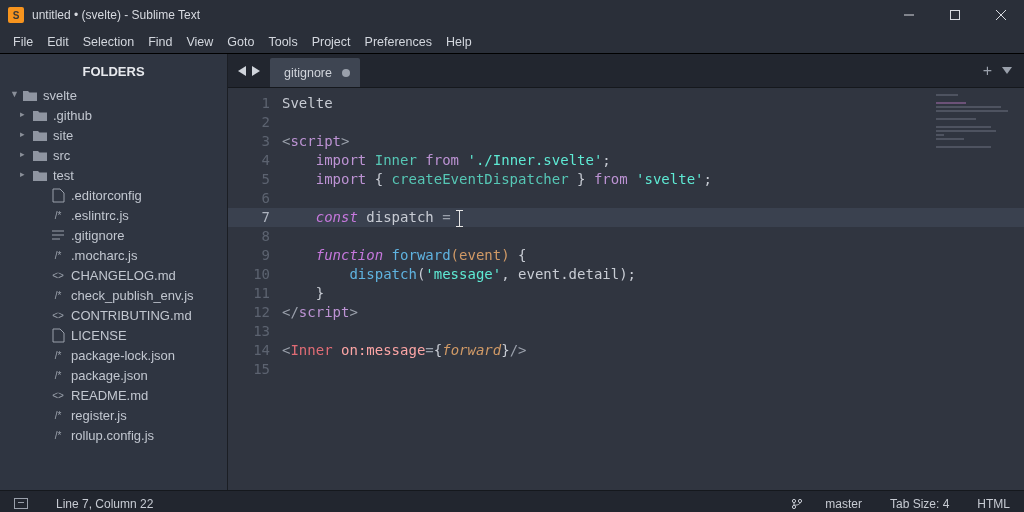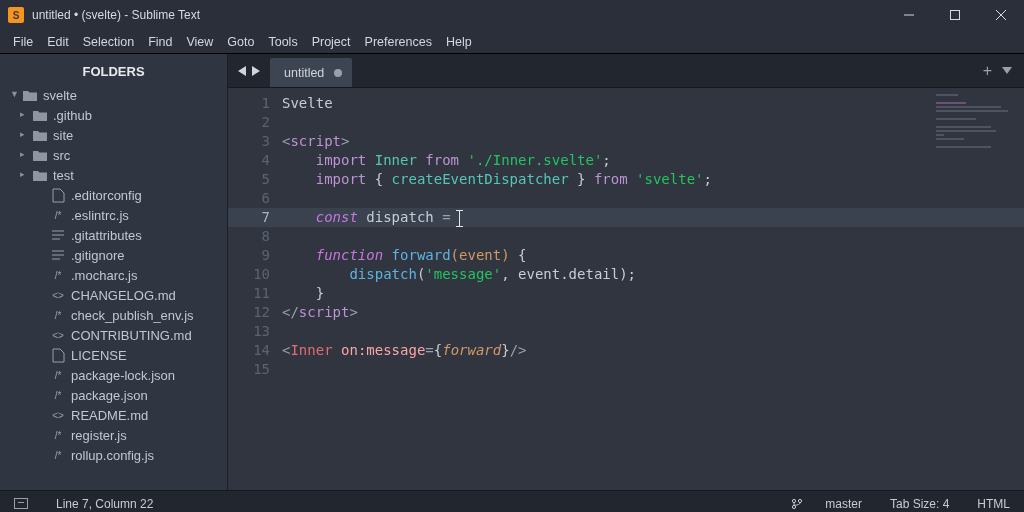--- a/index.html
+++ b/index.html
@@ -134,21 +134,21 @@
     padding-top:6px;
     color:#c8ccd4;
     position:relative;
   }
   .code .ln{height:19px;line-height:19px;white-space:pre}
   .code .hl{background:#3a414f}
   .t-pink{color:#bd93d4}
   .t-red{color:#e06c75}
   .t-blue{color:#5fb3e0}
   .t-teal{color:#56c7b5}
-  .t-yellow{color:#22c55e}
+  .t-yellow{color:#5eead4}
   .t-green{color:#fca5a5}
   .t-orange{color:#d19a66}
   .t-key{color:#c678dd;font-style:italic}
   .t-italic{font-style:italic}
   .t-op{color:#9aa0ab}
   .caret{
     display:inline-block;width:1px;height:15px;background:#e6e6e6;vertical-align:middle;
     position:relative;
   }
   .caret::before,.caret::after{
@@ -293,31 +293,20 @@
         </div>
         <div class="row ind2">
           <span class="arrow"></span>
           <span class="ico">
             <svg width="12" height="10">
               <line x1="0" y1="1" x2="12" y2="1" stroke="#9aa0ab"></line>
               <line x1="0" y1="5" x2="12" y2="5" stroke="#9aa0ab"></line>
               <line x1="0" y1="9" x2="8" y2="9" stroke="#9aa0ab"></line>
             </svg>
           </span>
-          <span>.gitattributes</span>
-        </div>
-        <div class="row ind2">
-          <span class="arrow"></span>
-          <span class="ico">
-            <svg width="12" height="10">
-              <line x1="0" y1="1" x2="12" y2="1" stroke="#9aa0ab"></line>
-              <line x1="0" y1="5" x2="12" y2="5" stroke="#9aa0ab"></line>
-              <line x1="0" y1="9" x2="8" y2="9" stroke="#9aa0ab"></line>
-            </svg>
-          </span>
           <span>.gitignore</span>
         </div>
         <div class="row ind2">
           <span class="arrow"></span>
           <span class="ico">
             <span style="font-size:10px;color:#9aa0ab">/*</span>
           </span>
           <span>.mocharc.js</span>
         </div>
         <div class="row ind2">
@@ -392,21 +381,21 @@
     <div class="tabbar">
       <div class="tab-nav">
         <svg width="9" height="10">
             <polygon points="8,0 8,10 0,5" fill="#d0d4db"></polygon>
           </svg>
         <svg width="9" height="10">
             <polygon points="1,0 1,10 9,5" fill="#d0d4db"></polygon>
           </svg>
       </div>
       <div class="tab">
-        <span>untitled</span>
+        <span>gitignore</span>
         <span class="dot"></span>
       </div>
       <div class="spacer"></div>
       <div class="tab-right">
         <span style="font-size:16px;color:#9aa0ab">+</span>
         <svg width="10" height="8">
             <polygon points="0,0 10,0 5,7" fill="#9aa0ab"></polygon>
           </svg>
       </div>
     </div>

